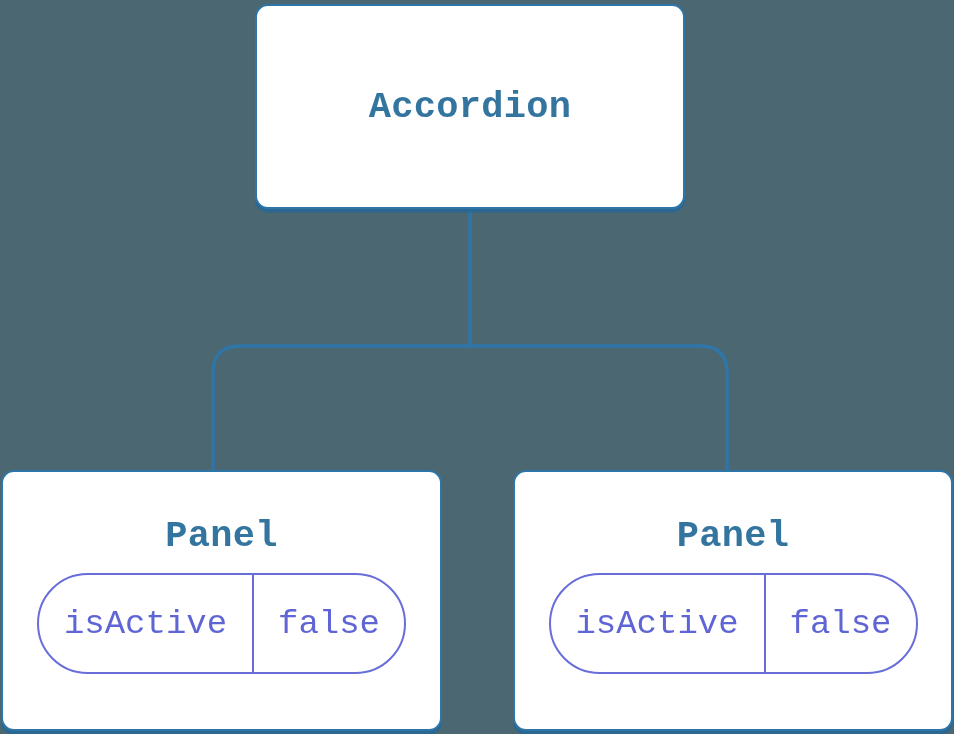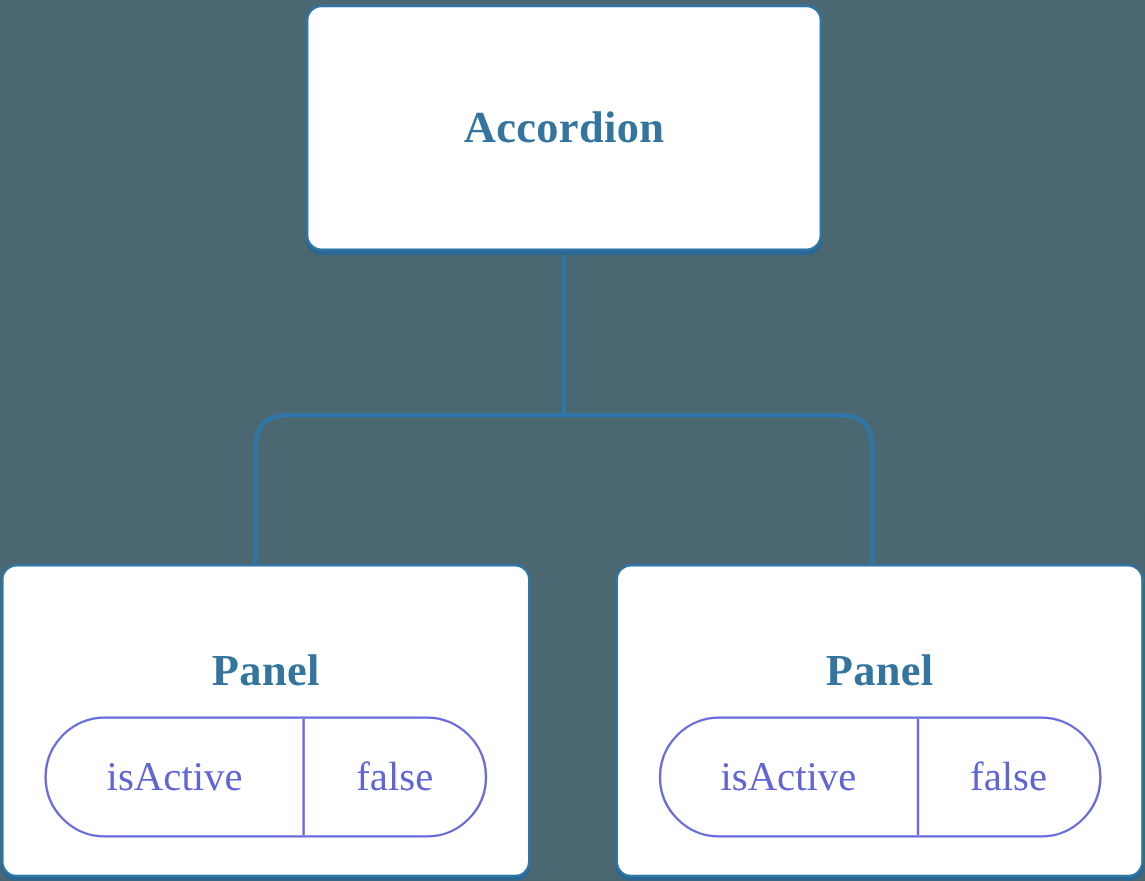--- a/index.html
+++ b/index.html
@@ -6,21 +6,21 @@
     margin: 0;
     padding: 0;
     background: #4B6771;
   }
   .stage {
     position: relative;
     width: 954px;
     height: 734px;
     overflow: hidden;
     background: #4B6771;
-    font-family: Liberation Serif, serif;
+    font-family: Liberation Mono, monospace;
   }
   .connectors {
     position: absolute;
     left: 0;
     top: 0;
   }
   .connector-line {
     stroke: #2F76A8;
     stroke-width: 3.5;
     fill: none;
@@ -50,21 +50,21 @@
     align-items: center;
     justify-content: center;
   }
   .panel-node {
     top: 470px;
     width: 441px;
     height: 261px;
     display: flex;
     flex-direction: column;
     align-items: center;
-    padding-top: 66px;
+    padding-top: 42px;
   }
   .panel-left  { left: 1px; }
   .panel-right { left: 513px; width: 440px; }
   .state-pill {
     margin-top: 15px;
     box-sizing: border-box;
     width: 369px;
     height: 101px;
     border: 2.5px solid #686DDA;
     border-radius: 60px;

